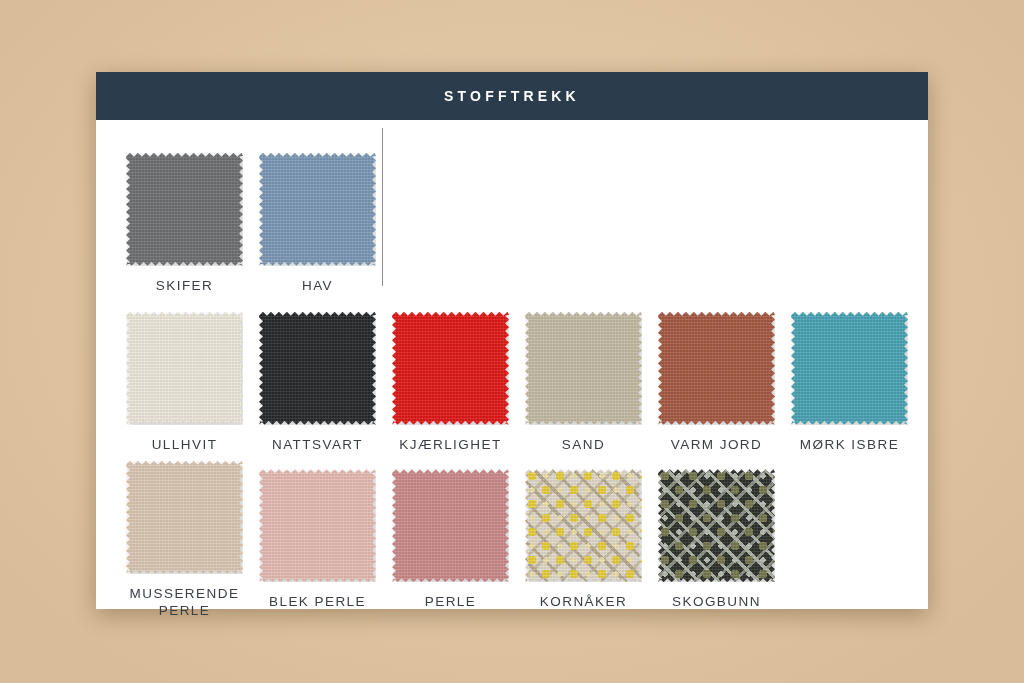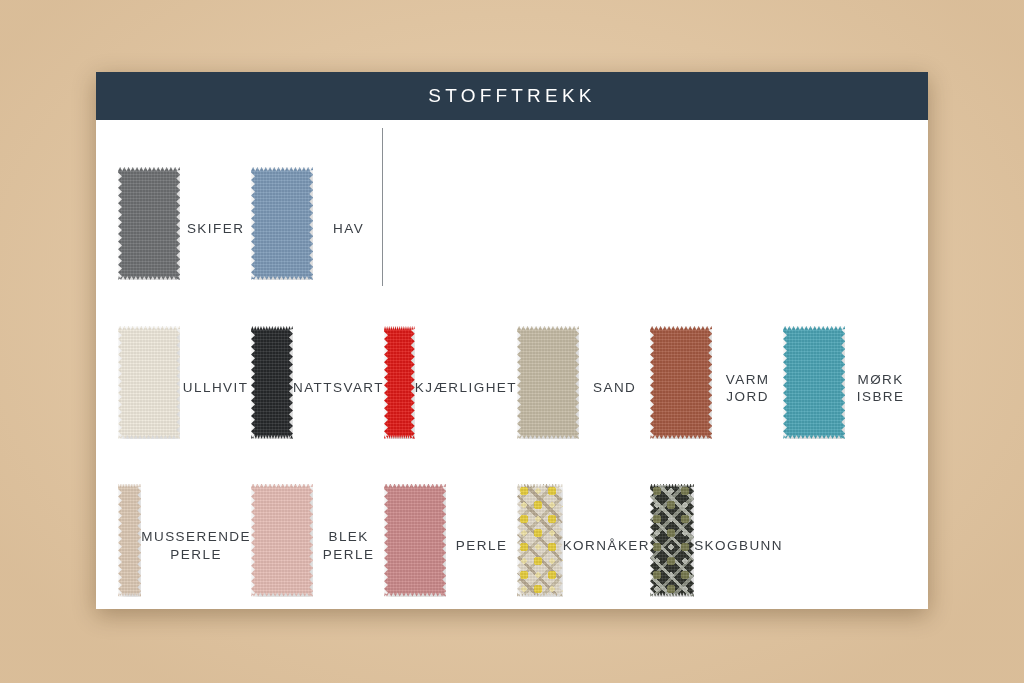--- a/index.html
+++ b/index.html
@@ -78,43 +78,43 @@
 
   #card-header {
     height: 48px;
     background: #2b3c4c;
     display: flex;
     align-items: center;
     justify-content: center;
   }
   #card-header .title {
     color: #ffffff;
-    font-size: 19px;
-    font-weight: normal;
+    font-size: 14px;
+    font-weight: bold;
     letter-spacing: 4.2px;
     text-transform: uppercase;
   }
 
   #swatch-grid {
     padding: 22px 22px 0 22px;
     position: relative;
   }
 
   .swatch-row {
     display: flex;
     position: relative;
   }
   .swatch-row.row-1 { height: 163px; }
   .swatch-row.row-2 { height: 155px; }
   .swatch-row.row-3 { height: 160px; }
 
   .swatch-cell {
     width: 133px;
     display: flex;
-    flex-direction: row;
+    flex-direction: column;
     align-items: center;
     justify-content: center;
   }
 
   
   .swatch-chip {
     width: 117px;
     height: 113px;
     position: relative;
     filter: drop-shadow(2px 3px 3px rgba(90,90,90,0.30));

